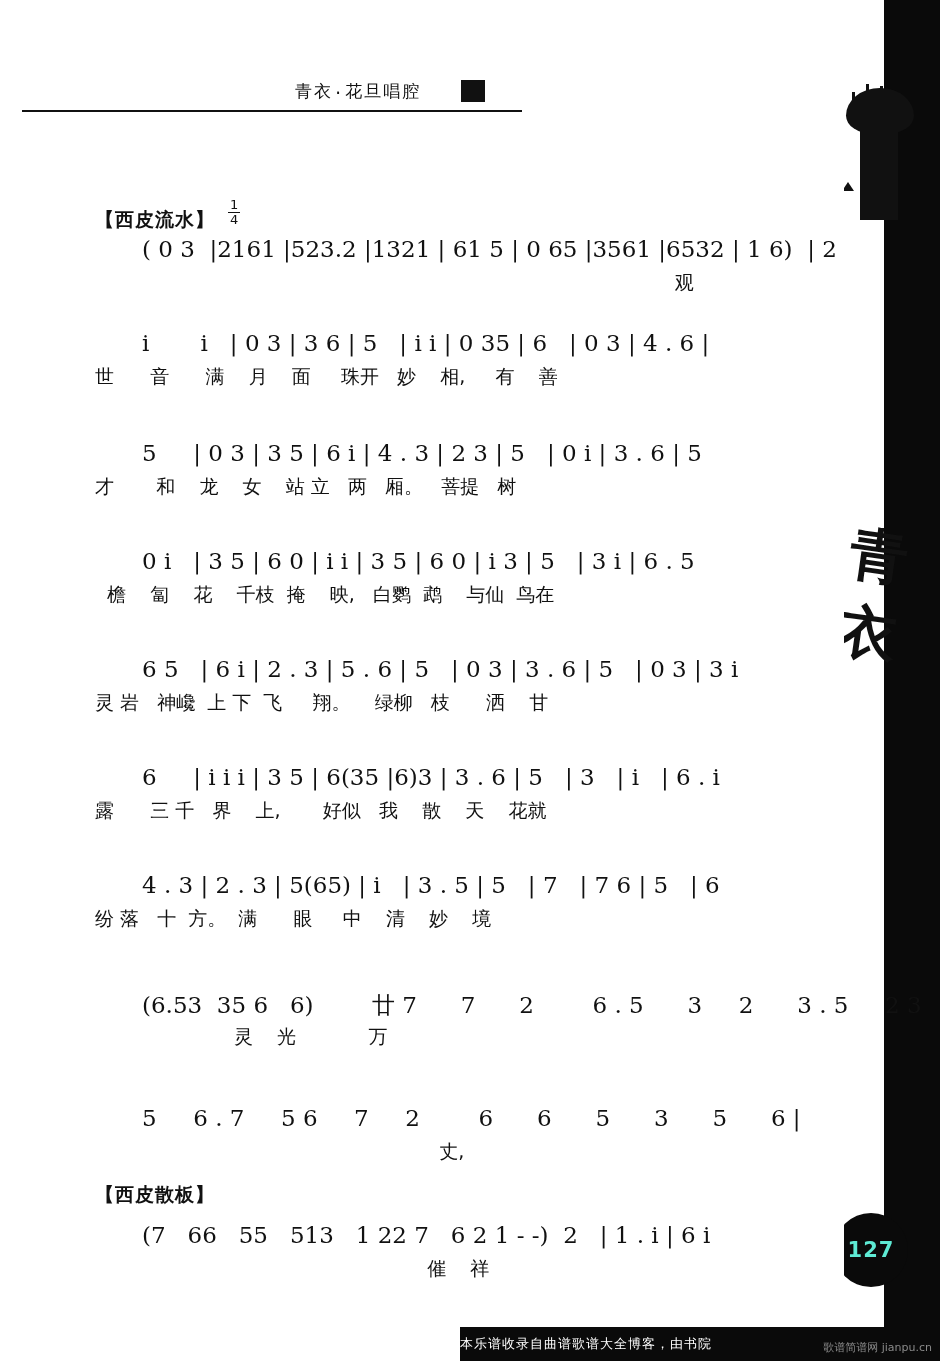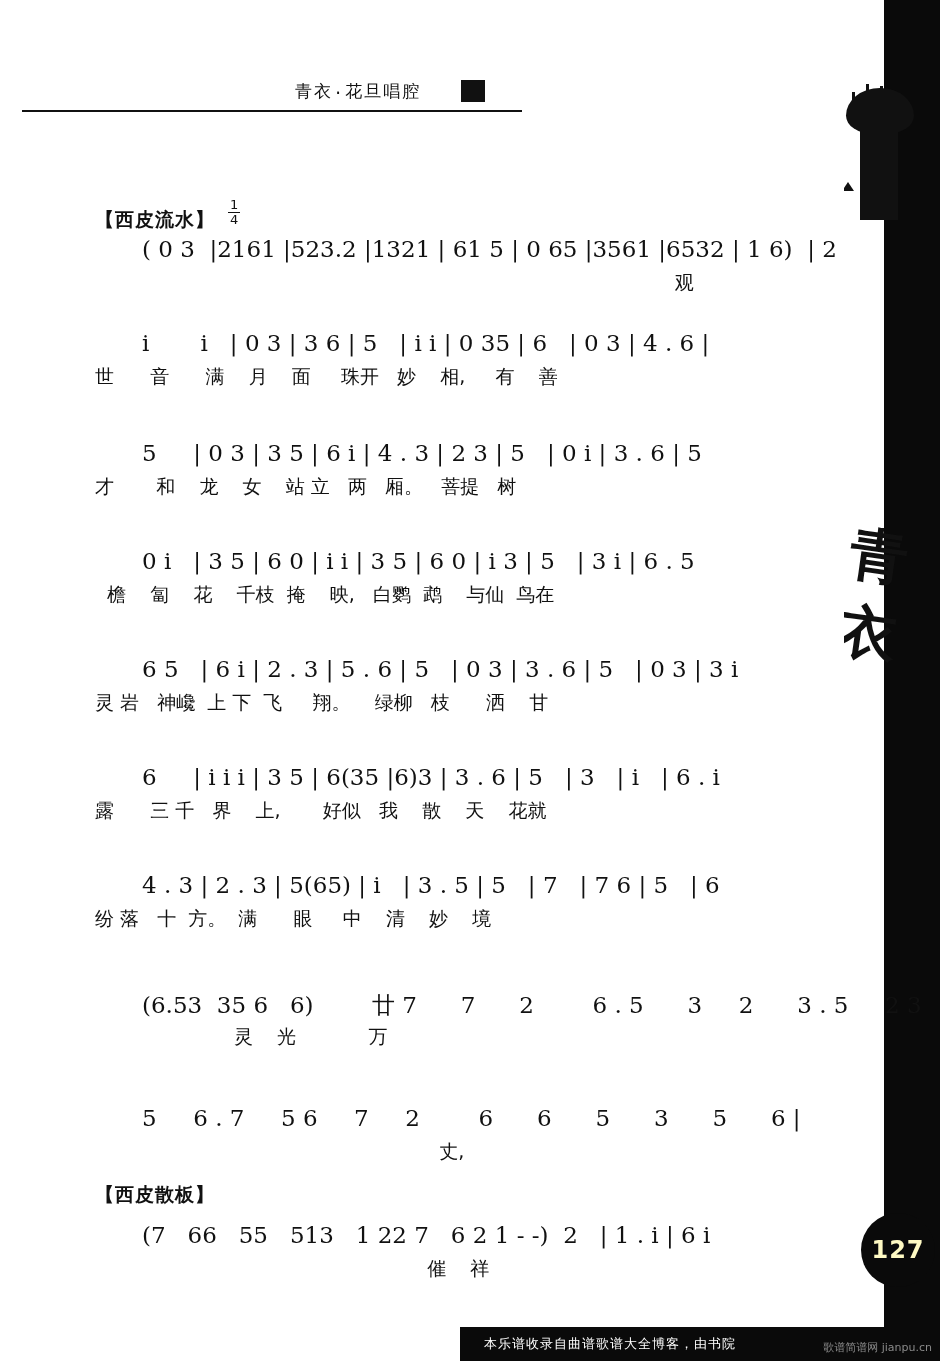--- a/index.html
+++ b/index.html
@@ -52,25 +52,25 @@
     border-bottom:9px solid #111;
   }
   .band-cn{
     position:absolute;right:6px;top:520px;
     color:#111;font-size:58px;font-weight:bold;
     transform:rotate(8deg);
     font-family:"DejaVu Sans","Liberation Sans",sans-serif;
     opacity:1;
   }
   .page-number{
-    position:absolute;right:5px;bottom:74px;
+    position:absolute;right:32px;bottom:74px;
     width:74px;height:74px;border-radius:50%;
-    background:#0a0a0a;color:#fef9c3;
+    background:#0a0a0a;color:#5eead4;
     display:flex;align-items:center;justify-content:center;
-    font-size:24px;font-weight:bold;letter-spacing:1px;
+    font-size:21px;font-weight:bold;letter-spacing:1px;
   }
   
   .sheet{position:absolute;left:0;top:0;width:860px;height:1361px;}
   .tempo{
     position:absolute;font-size:19px;font-weight:bold;color:#111;letter-spacing:1px;
   }
   .meter{
     position:absolute;font-size:13px;color:#111;text-align:center;line-height:1.05;
   }
   .meter .num{display:block;border-bottom:1px solid #111;padding:0 2px;}
@@ -81,21 +81,21 @@
     font-family:"DejaVu Serif","Liberation Serif",serif;
     font-size:23px;color:#111;letter-spacing:0px;white-space:pre;margin-left:47px;
   }
   .lyrics{
     position:absolute;left:95px;top:34px;
     font-size:19px;color:#111;white-space:pre;
     font-family:"DejaVu Sans","Liberation Sans",sans-serif;
   }
   .footer-bar{
     position:absolute;left:460px;bottom:0;width:480px;height:34px;background:#0a0a0a;
-    color:#fff;font-size:13px;display:flex;align-items:center;padding-left:24px;
+    color:#fff;font-size:13px;display:flex;align-items:center;
     box-sizing:border-box;letter-spacing:1px;
   }
   .watermark{
     position:absolute;right:8px;bottom:6px;color:#8a8a8a;font-size:11px;
   }
 </style>
 </head>
 <body>
 
 <div class="header">

